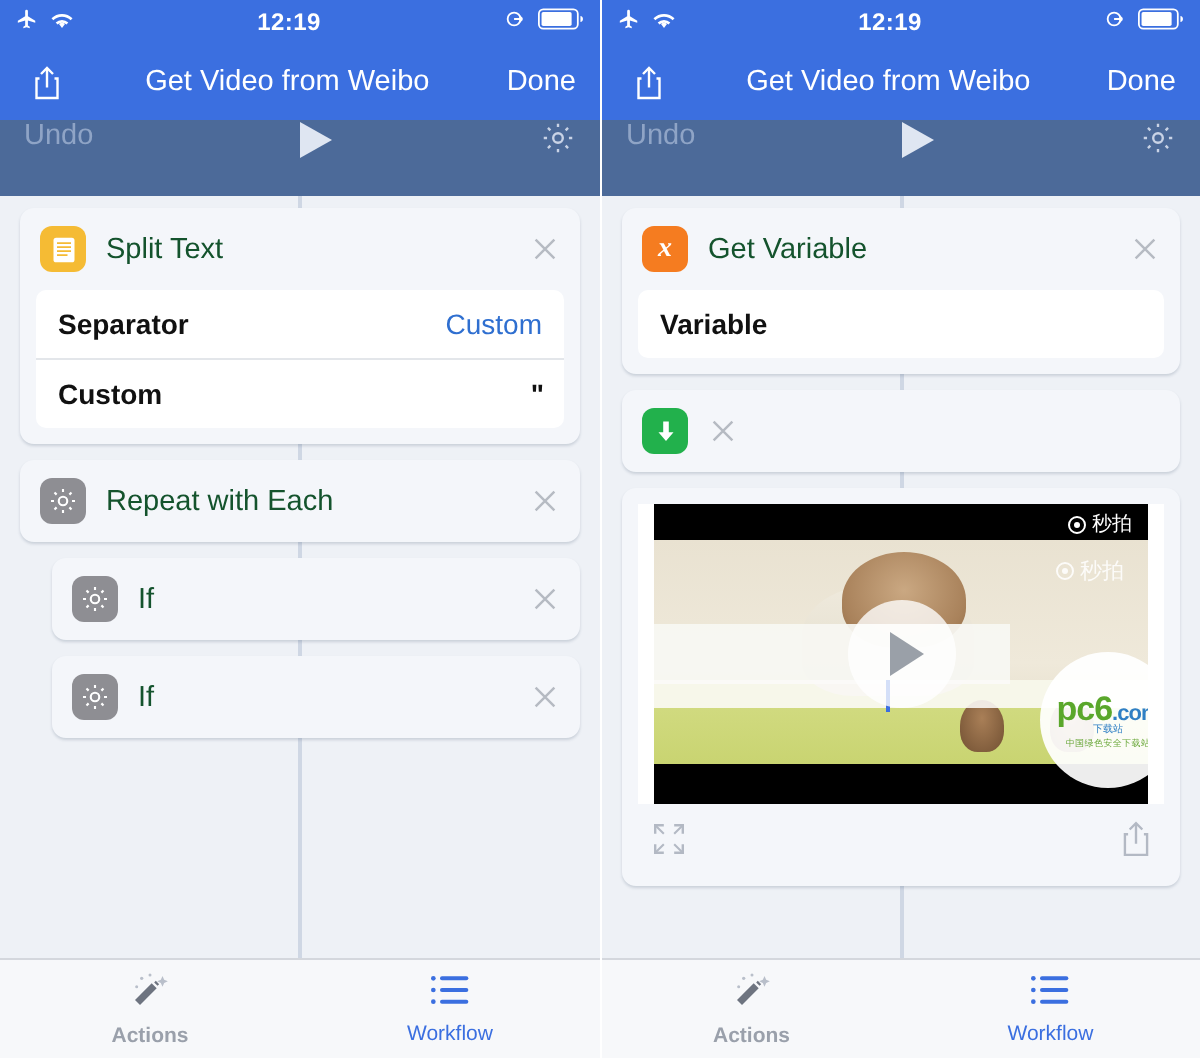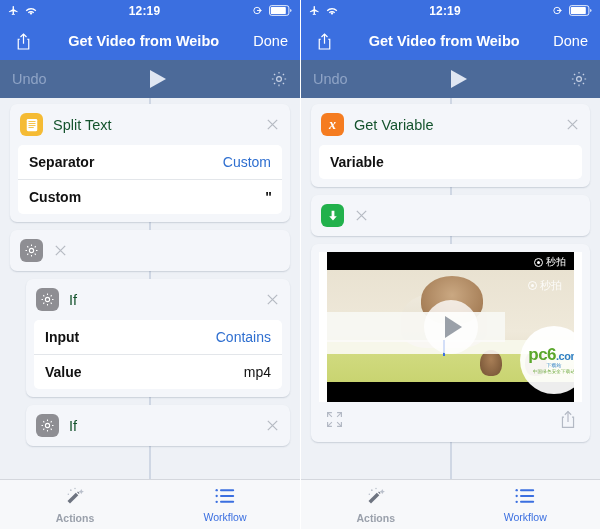--- a/index.html
+++ b/index.html
@@ -33,30 +33,30 @@
 
   
   .navbar {
     height: 38px; background: #3b6fe0;
     display: flex; align-items: center;
     padding: 0 12px; color: #fff;
     flex: 0 0 auto;
   }
   .nav-title {
     flex: 1; text-align: center;
-    font-size: 14.5px; font-weight: 700;
+    font-size: 14.5px; font-weight: 400;
     white-space: nowrap;
   }
   .nav-done { font-size: 14.5px; font-weight: 400; }
   .nav-share { width: 22px; display: flex; justify-content: center; }
 
   
   .toolbar {
     height: 38px; background: #4c6a99;
-    display: flex; align-items: center;
+    display: flex; 
     padding: 0 12px;
     flex: 0 0 auto;
   }
   .tb-undo { font-size: 14.5px; color: #8fa4c6; flex: 0 0 auto; }
   .tb-play { flex: 1; display: flex; justify-content: center; }
   .tb-gear { flex: 0 0 auto; display: flex; }
 
   
   .wf {
     flex: 1 1 auto; position: relative;
@@ -314,20 +314,21 @@
 
       <div class="card-wrap">
         <div class="card">
           <div class="card-head">
             <div class="card-icon" style="background:#8e8e93">
               <svg width="15" height="15" viewBox="0 0 24 24" fill="none" stroke="#fff" stroke-width="1.7">
                   <circle cx="12" cy="12" r="3.4"></circle>
                   <path d="M12 2.4v2.4M12 19.2v2.4M21.6 12h-2.4M4.8 12H2.4M18.8 5.2l-1.7 1.7M6.9 17.1l-1.7 1.7M18.8 18.8l-1.7-1.7M6.9 6.9L5.2 5.2"></path>
                 </svg>
             </div>
+            <div class="card-title">Repeat with Each</div>
             <div class="card-close">
               <svg width="15" height="15" viewBox="0 0 16 16" stroke="#6b7380" stroke-width="1.3">
                   <path d="M3 3l10 10M13 3L3 13"></path>
                 </svg>
             </div>
           </div>
         </div>
       </div>
 
       <div class="card-wrap indent">
@@ -337,30 +338,20 @@
               <svg width="15" height="15" viewBox="0 0 24 24" fill="none" stroke="#fff" stroke-width="1.7">
                   <circle cx="12" cy="12" r="3.4"></circle>
                   <path d="M12 2.4v2.4M12 19.2v2.4M21.6 12h-2.4M4.8 12H2.4M18.8 5.2l-1.7 1.7M6.9 17.1l-1.7 1.7M18.8 18.8l-1.7-1.7M6.9 6.9L5.2 5.2"></path>
                 </svg>
             </div>
             <div class="card-title">If</div>
             <div class="card-close">
               <svg width="15" height="15" viewBox="0 0 16 16" stroke="#6b7380" stroke-width="1.3">
                   <path d="M3 3l10 10M13 3L3 13"></path>
                 </svg>
-            </div>
-          </div>
-          <div class="params">
-            <div class="param-row">
-              <span class="param-label">Input</span>
-              <span class="param-val link">Contains</span>
-            </div>
-            <div class="param-row">
-              <span class="param-label">Value</span>
-              <span class="param-val">mp4</span>
             </div>
           </div>
         </div>
       </div>
 
       <div class="card-wrap indent">
         <div class="card">
           <div class="card-head">
             <div class="card-icon" style="background:#8e8e93">
               <svg width="15" height="15" viewBox="0 0 24 24" fill="none" stroke="#fff" stroke-width="1.7">

